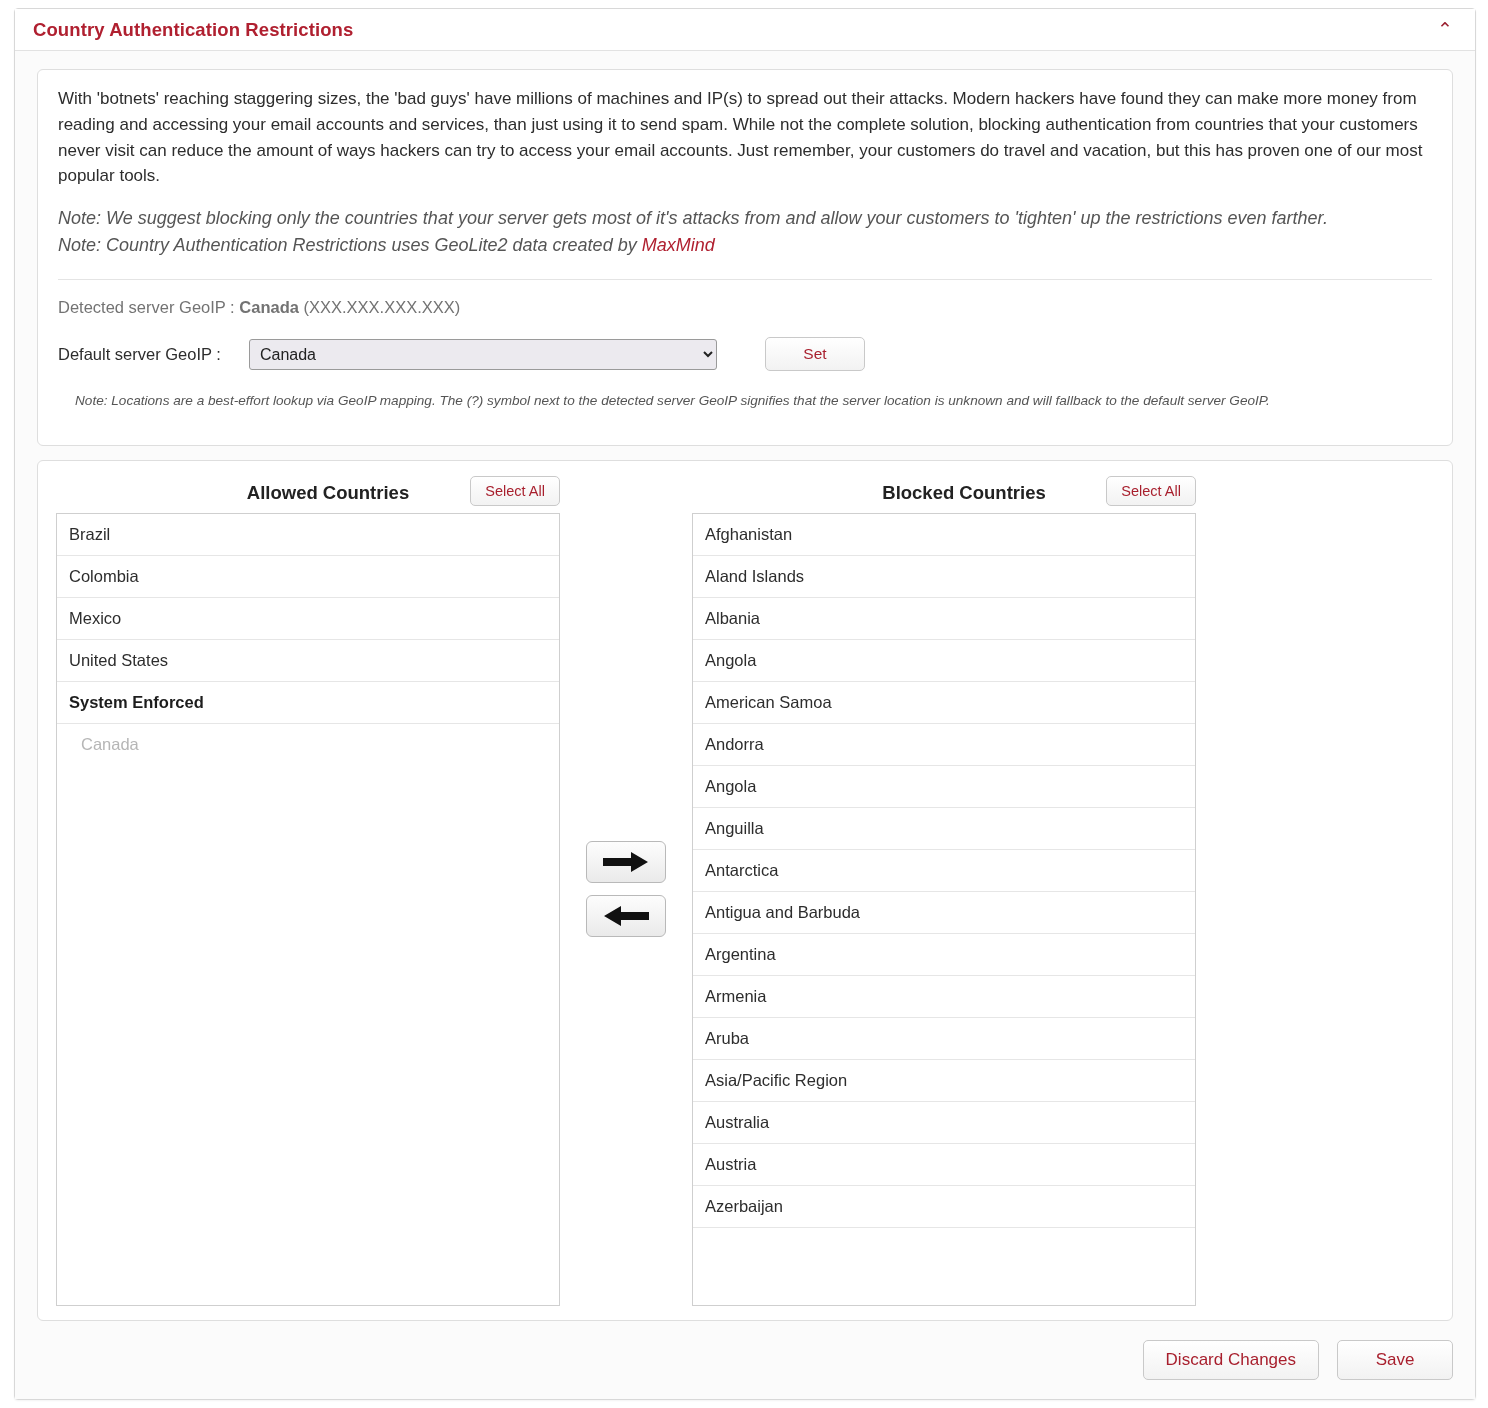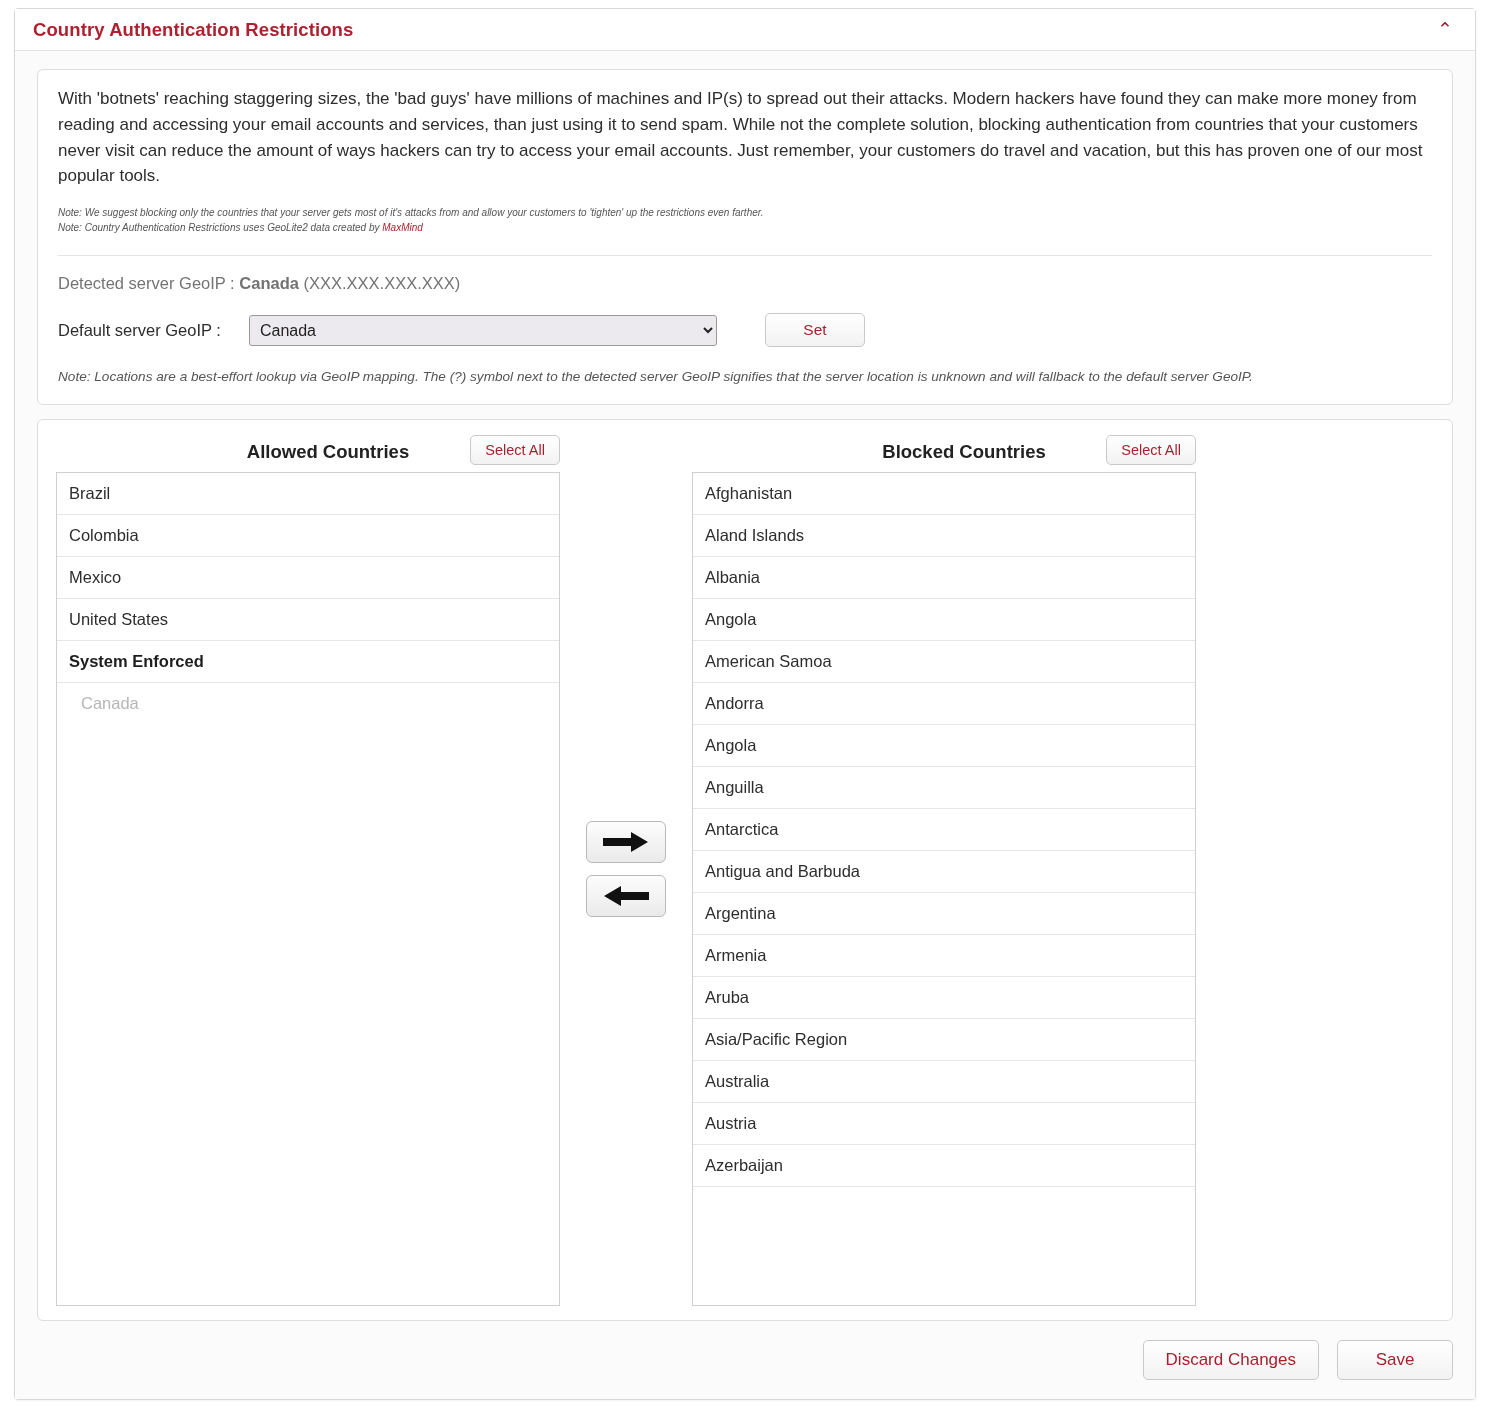--- a/index.html
+++ b/index.html
@@ -73,21 +73,21 @@
     padding: 16px 20px 16px 20px;
     box-sizing: border-box;
   }
   .intro-text {
     font-size: 17px;
     line-height: 1.52;
     color: #2d2d2d;
     margin: 0 0 16px 0;
   }
   .note {
-    font-size: 10px;
+    font-size: 18px;
     font-style: italic;
     color: #555555;
     line-height: 1.5;
     margin: 0;
   }
   .note a {
     color: #b02030;
     text-decoration: none;
   }
   .divider {
@@ -138,21 +138,21 @@
     width: 100px;
     height: 34px;
     font-size: 15.5px;
     margin-left: 20px;
   }
   .bottom-note {
     font-size: 13.6px;
     font-style: italic;
     color: #555;
     line-height: 1.5;
-    margin: 0;
+    margin: 17px;
   }
   .lists-box {
     margin-top: 14px;
     border: 1px solid #dedede;
     border-radius: 6px;
     background: #ffffff;
     flex: 1 1 auto;
     padding: 12px 18px 14px 18px;
     box-sizing: border-box;
     display: flex;

